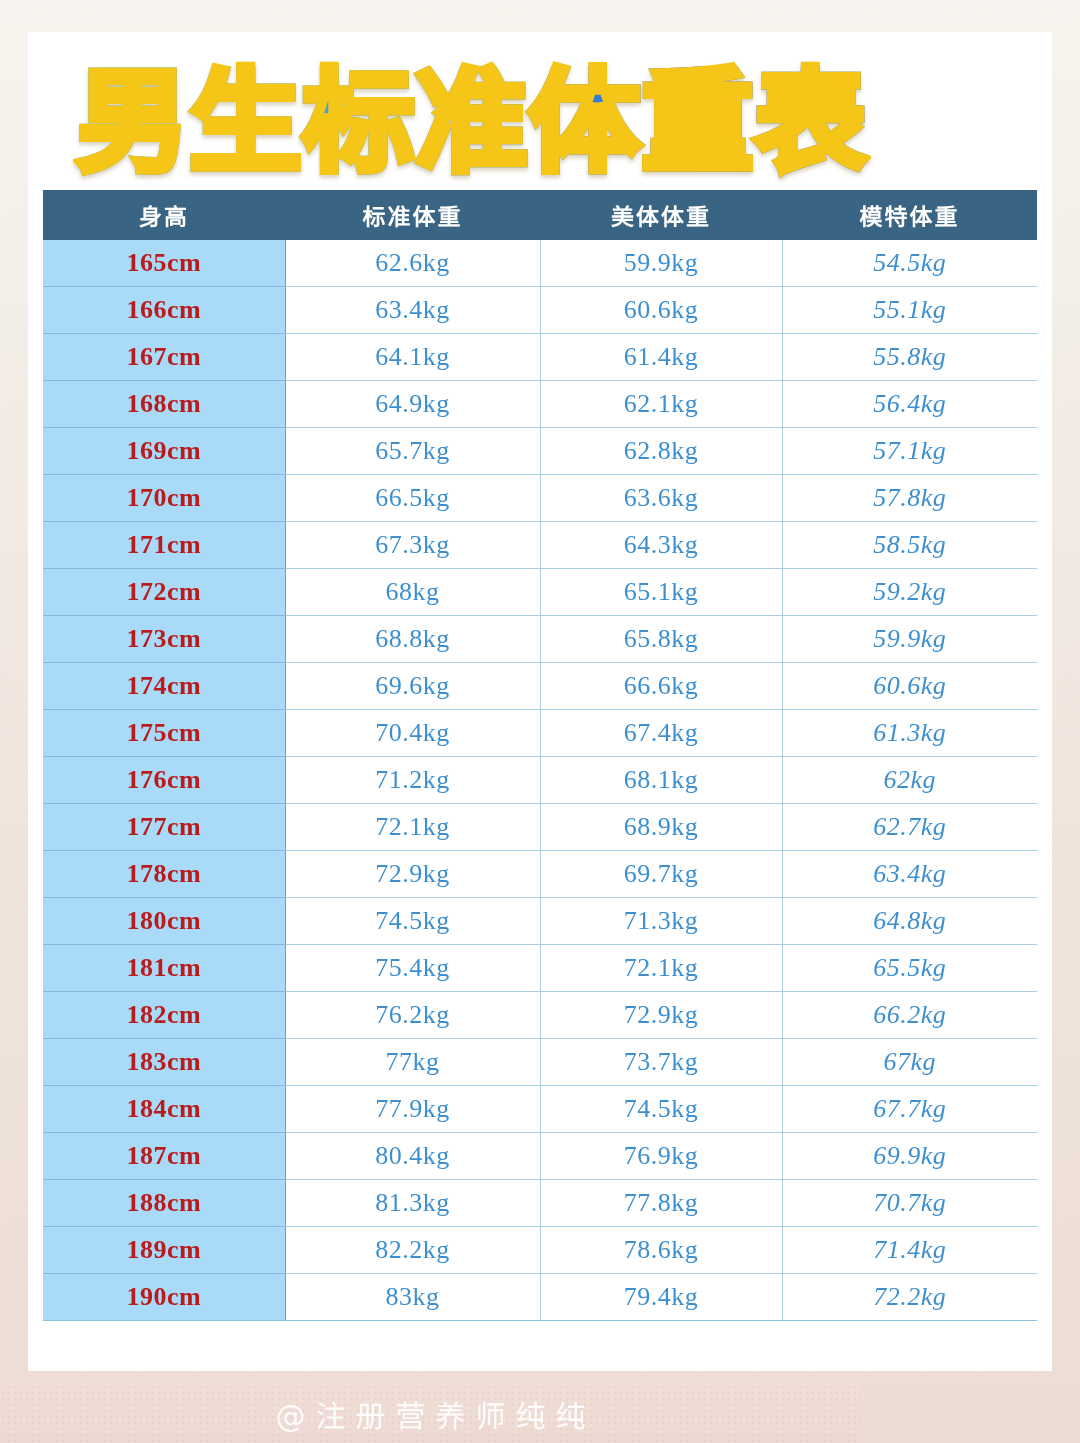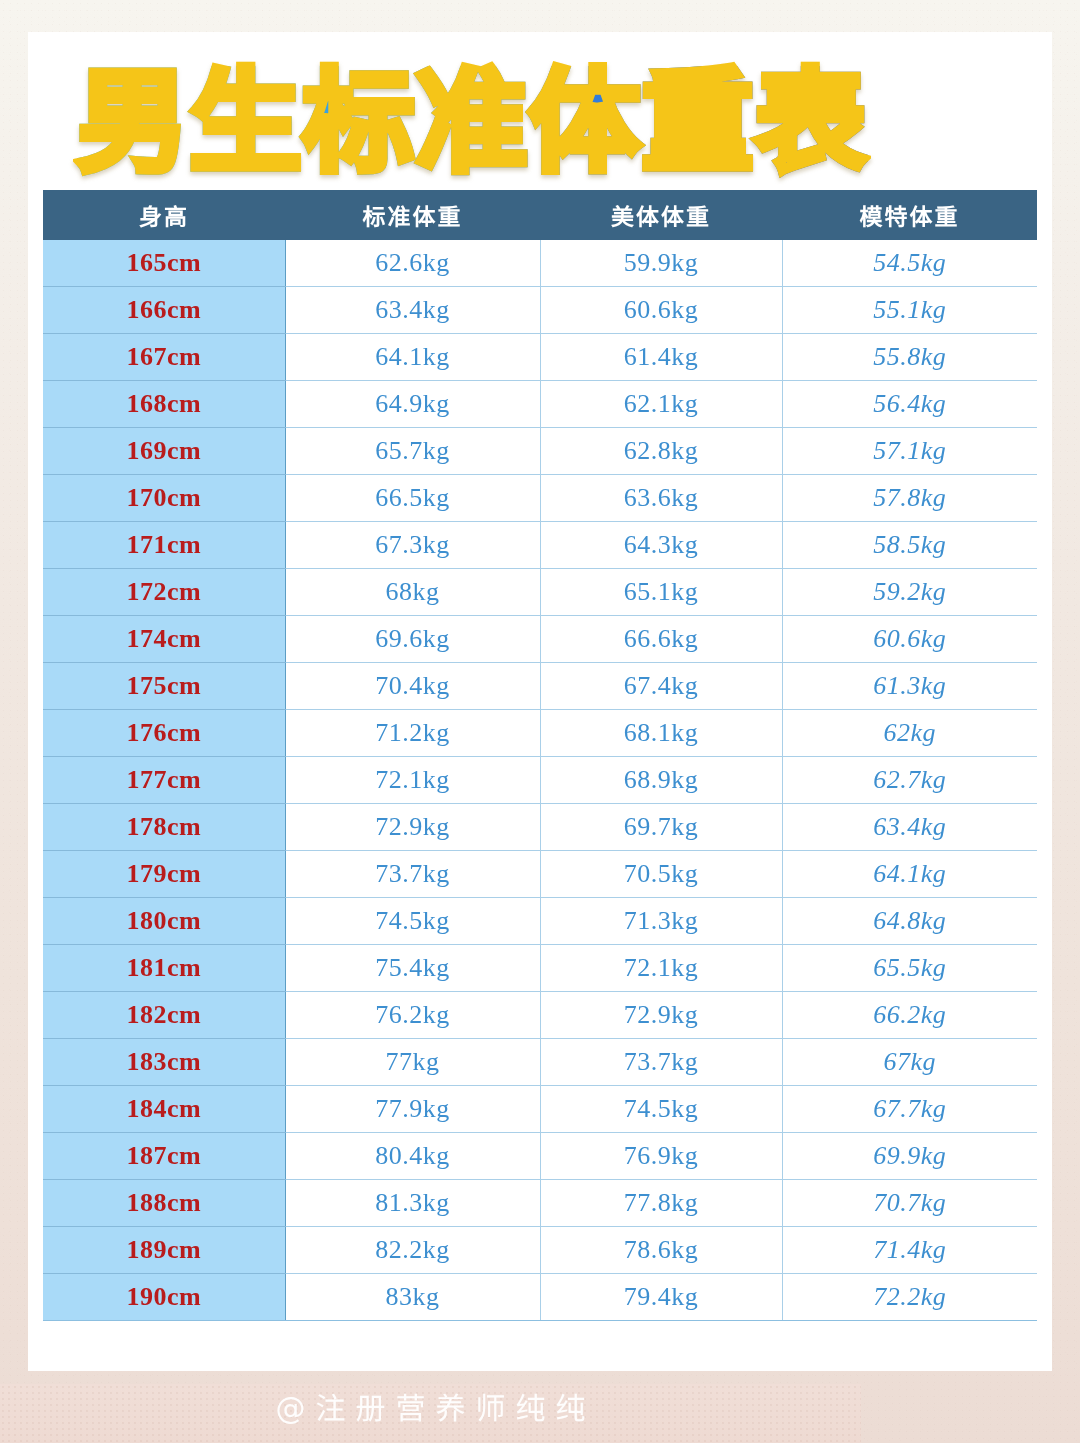--- a/index.html
+++ b/index.html
@@ -140,21 +140,21 @@
   tbody td.last-col { border-right: none; font-style: italic; }
 
   
   #footer {
     position: absolute;
     left: 0;
     top: 1384px;
     width: 861px;
     height: 59px;
     display: flex;
-    align-items: flex-start;
+    align-items: center;
     justify-content: center;
     background:
       linear-gradient(180deg, #f0ded7 0%, #eedad2 100%);
   }
   #footer-noise {
     position: absolute;
     inset: 0;
     pointer-events: none;
     opacity: .5;
     background-image:
@@ -247,20 +247,26 @@
             <td>64.3kg</td>
             <td class="last-col">58.5kg</td>
           </tr>
           <tr>
             <td class="height-cell">172cm</td>
             <td>68kg</td>
             <td>65.1kg</td>
             <td class="last-col">59.2kg</td>
           </tr>
           <tr>
+            <td class="height-cell">173cm</td>
+            <td>68.8kg</td>
+            <td>65.8kg</td>
+            <td class="last-col">59.9kg</td>
+          </tr>
+          <tr>
             <td class="height-cell">174cm</td>
             <td>69.6kg</td>
             <td>66.6kg</td>
             <td class="last-col">60.6kg</td>
           </tr>
           <tr>
             <td class="height-cell">175cm</td>
             <td>70.4kg</td>
             <td>67.4kg</td>
             <td class="last-col">61.3kg</td>
@@ -277,26 +283,20 @@
             <td>68.9kg</td>
             <td class="last-col">62.7kg</td>
           </tr>
           <tr>
             <td class="height-cell">178cm</td>
             <td>72.9kg</td>
             <td>69.7kg</td>
             <td class="last-col">63.4kg</td>
           </tr>
           <tr>
-            <td class="height-cell">179cm</td>
-            <td>73.7kg</td>
-            <td>70.5kg</td>
-            <td class="last-col">64.1kg</td>
-          </tr>
-          <tr>
             <td class="height-cell">180cm</td>
             <td>74.5kg</td>
             <td>71.3kg</td>
             <td class="last-col">64.8kg</td>
           </tr>
           <tr>
             <td class="height-cell">181cm</td>
             <td>75.4kg</td>
             <td>72.1kg</td>
             <td class="last-col">65.5kg</td>

